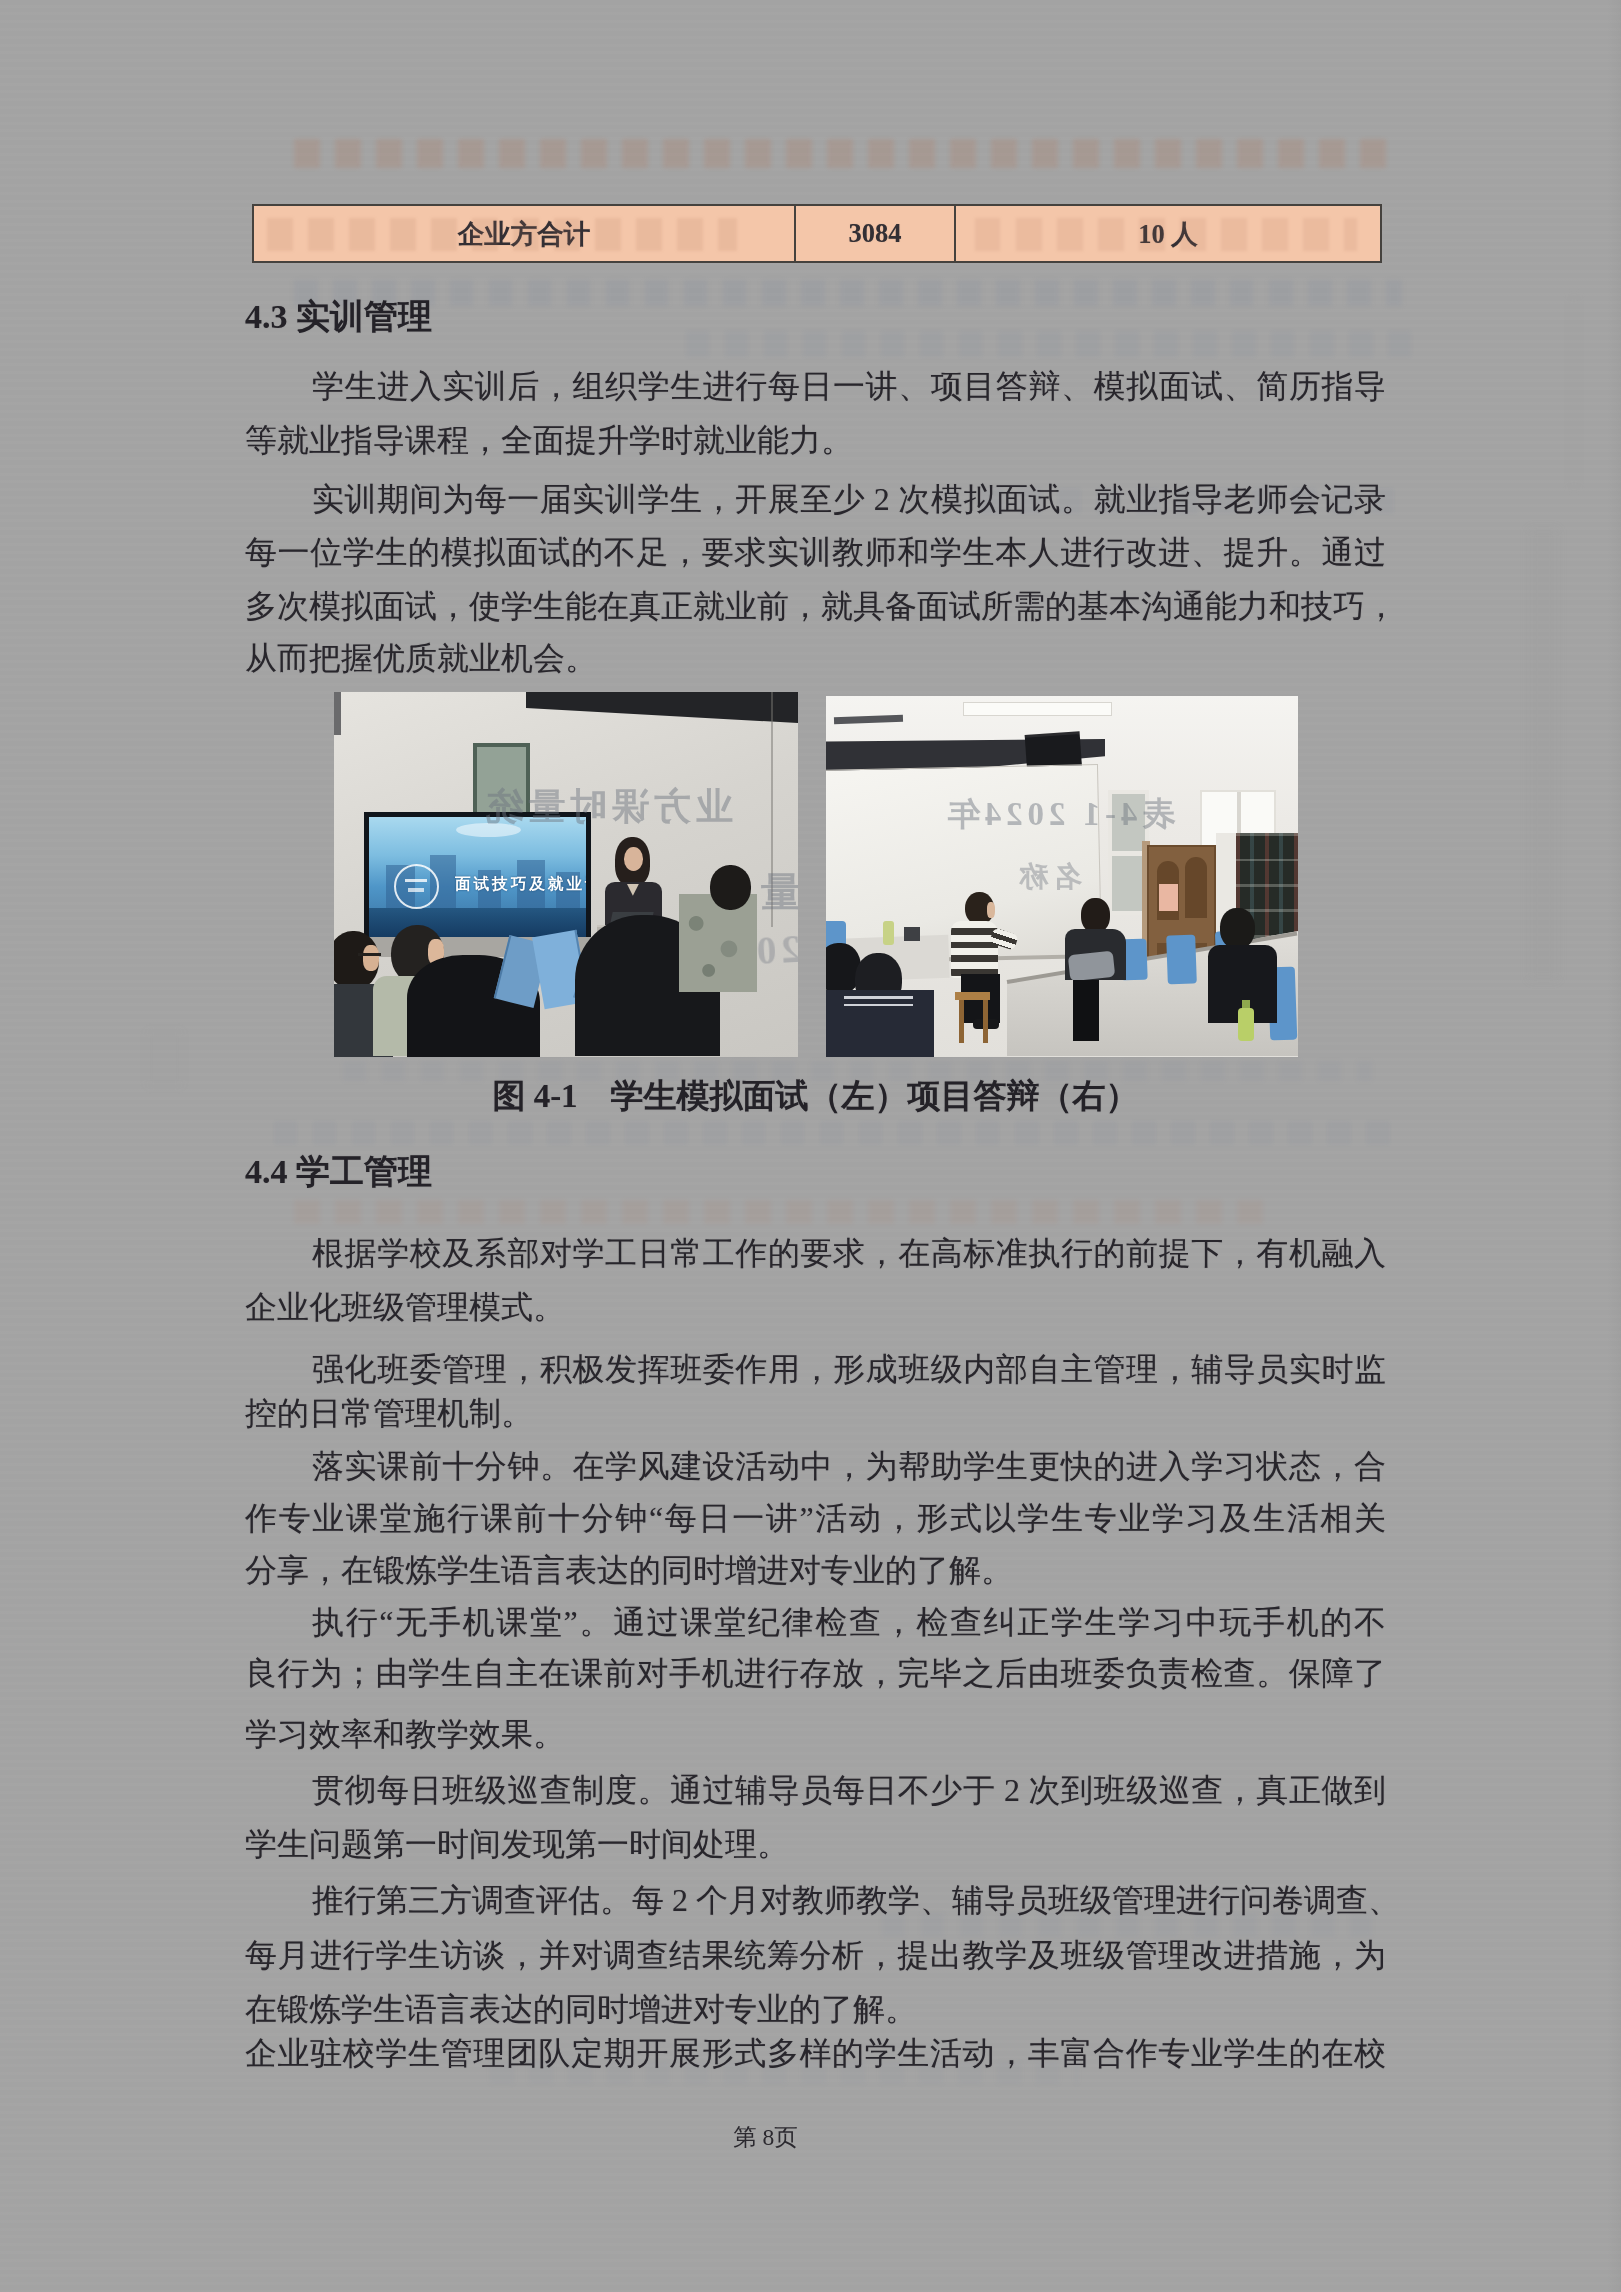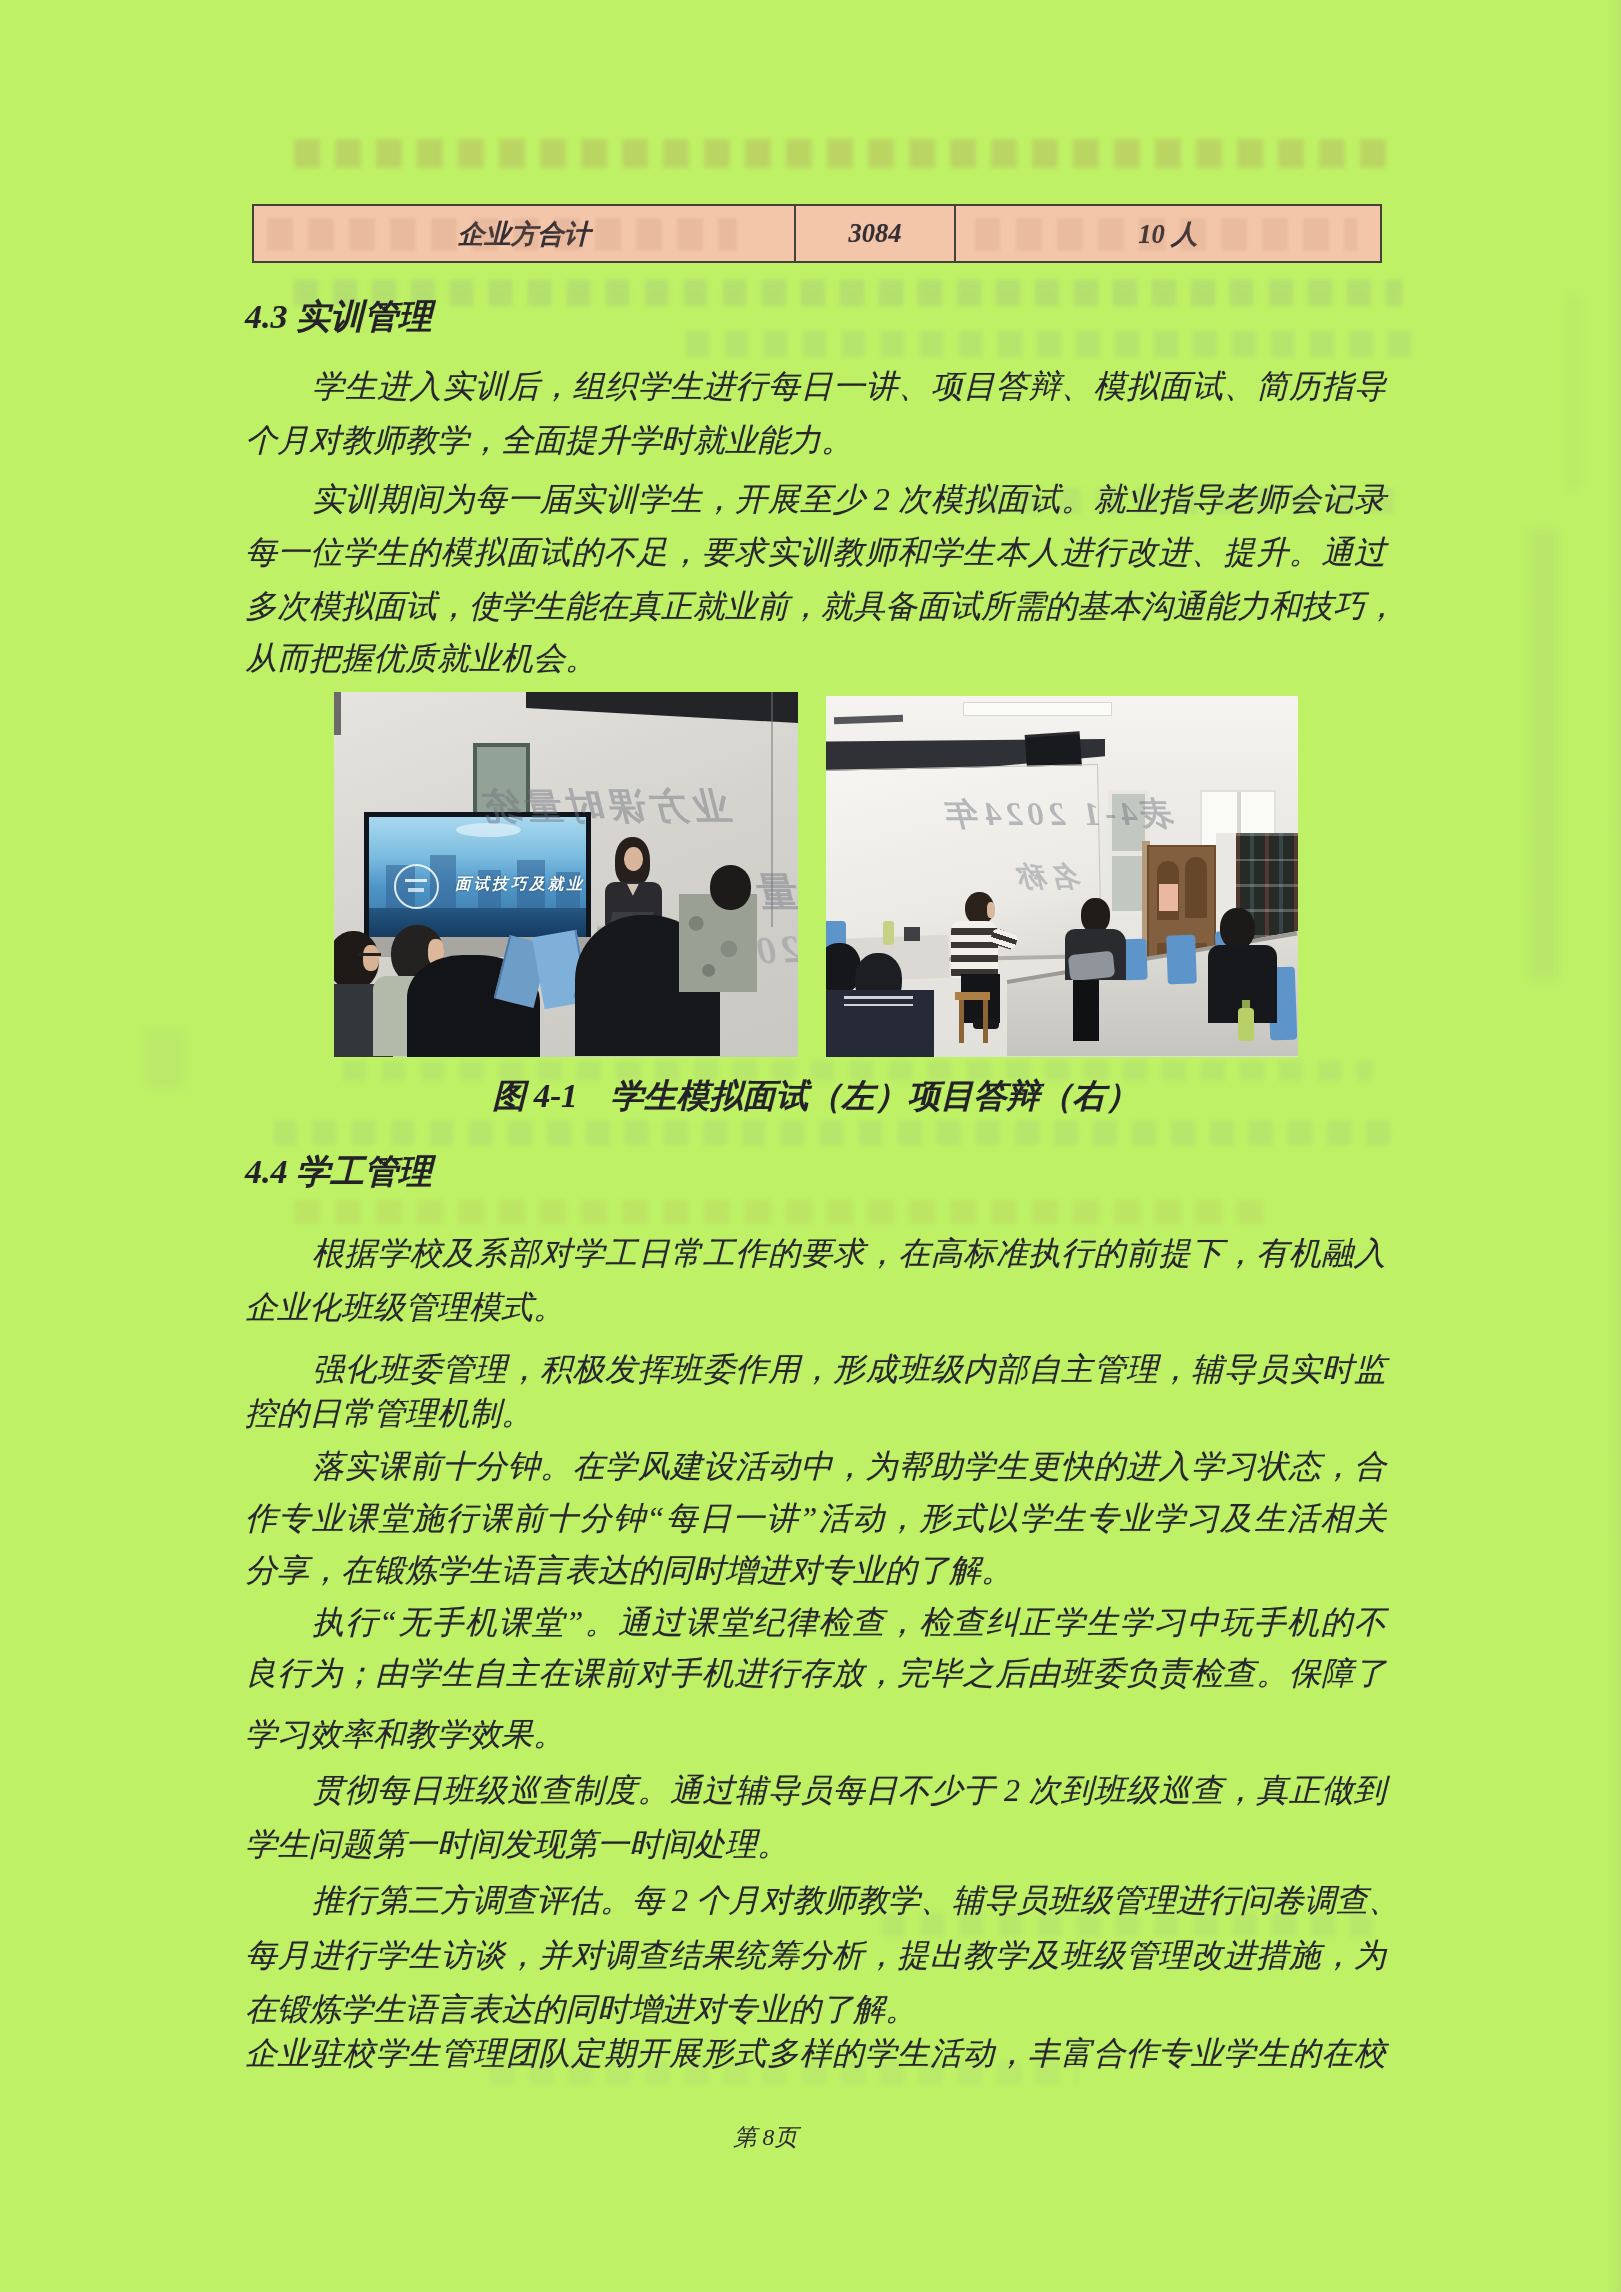--- a/index.html
+++ b/index.html
@@ -1,17 +1,17 @@
 <!DOCTYPE html>
 <html><head>
 <meta charset="utf-8">
 <style>
   html,body{margin:0;padding:0;background:#888;}
-  .page{position:relative;width:1621px;height:2293px;background:#bef264;overflow:hidden;
-        font-family:"Liberation Serif","DejaVu Serif",serif;color:#27252b;font-style:italic;}
+  .page{position:relative;width:1621px;height:2293px;background:#a3a3a3;overflow:hidden;
+        font-family:"Liberation Serif","DejaVu Serif",serif;color:#27252b;}
   .page::before{content:"";position:absolute;inset:0;pointer-events:none;
         background:repeating-linear-gradient(0deg, rgba(205,202,198,.045) 0 2.9px, rgba(255,255,255,0) 2.9px 7.8px);}
   .page::after{content:"";position:absolute;top:0;right:0;width:13.7px;height:100%;pointer-events:none;
         background:linear-gradient(90deg, rgba(120,120,120,0), rgba(120,120,120,.10));}
   .abs{position:absolute;}
   
   .ln{position:absolute;left:245px;width:1141px;font-size:32px;line-height:1.2;white-space:nowrap;
       color:#28262c;text-shadow:0 0 1px rgba(60,58,62,.35);}
   .ln-ind{left:312px;width:1074px;}
   .ln-j{text-align:justify;text-align-last:justify;}
@@ -66,21 +66,21 @@
   <div class="tbl">
     <div class="cell c1">企业方合计</div>
     <div class="cell c2">3084</div>
     <div class="cell c3">10 人</div>
   </div>
   <div class="smudge" style="left:267px;top:218px;width:470px;height:33px;opacity:.55;filter:blur(1.5px);"></div>
   <div class="smudge" style="left:975px;top:218px;width:382px;height:33px;opacity:.5;filter:blur(1.5px);"></div>
 
   <div class="hd" style="top:298px;">4.3 实训管理</div>
   <div class="ln ln-ind ln-j" style="top:367px;">学生进入实训后，组织学生进行每日一讲、项目答辩、模拟面试、简历指导</div>
-  <div class="ln ln-e" style="top:421px;">个月对教师教学，全面提升学时就业能力。</div>
+  <div class="ln ln-e" style="top:421px;">等就业指导课程，全面提升学时就业能力。</div>
   <div class="ln ln-ind ln-j" style="top:480px;">实训期间为每一届实训学生，开展至少 2 次模拟面试。就业指导老师会记录</div>
   <div class="ln ln-j" style="top:533px;">每一位学生的模拟面试的不足，要求实训教师和学生本人进行改进、提升。通过</div>
   <div class="ln ln-j" style="top:587px;">多次模拟面试，使学生能在真正就业前，就具备面试所需的基本沟通能力和技巧，</div>
   <div class="ln ln-e" style="top:639px;">从而把握优质就业机会。</div>
 
   <div class="photo photo-left">
     <div class="abs" style="left:192px;top:0;width:272px;height:31px;background:#232427;clip-path:polygon(0 0,100% 0,100% 100%,0 52%);"></div>
     <div class="abs" style="left:0;top:0;width:6.9px;height:43px;background:#6a6a6c;"></div>
     <div class="abs" style="left:437px;top:0;width:2px;height:235px;background:rgba(120,118,114,.5);"></div>
     <div class="abs" style="left:139px;top:51px;width:57px;height:123px;background:#93a296;border:4.9px solid #4f6156;box-sizing:border-box;"></div>

